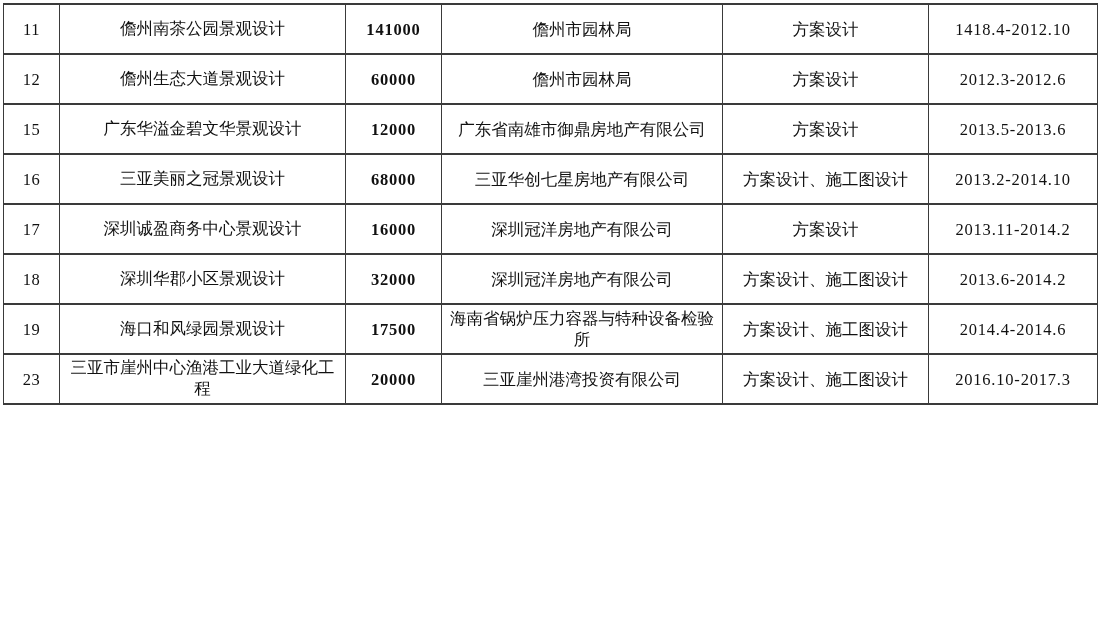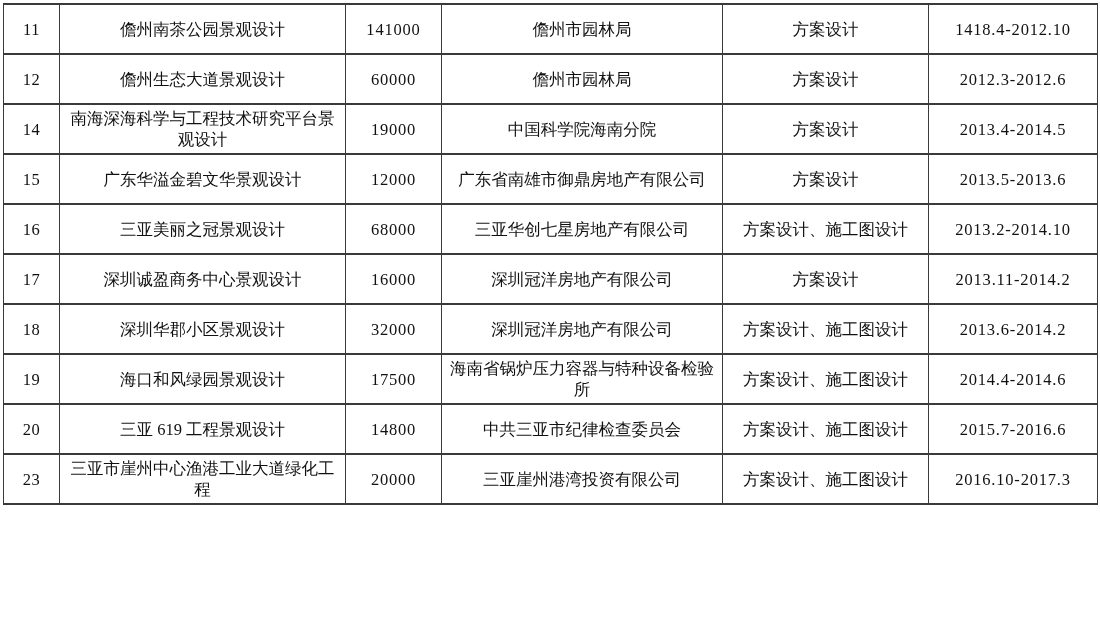--- a/index.html
+++ b/index.html
@@ -30,24 +30,24 @@
     border-bottom: 2px solid #3a3a3a;
     height: 44px;
     text-align: center;
     vertical-align: middle;
     color: #111111;
     font-size: 16.5px;
     line-height: 21px;
     padding: 2px 4px;
     overflow: hidden;
   }
-  td.c-project { padding: 2px 12px; }
+  td.c-project { padding: 2px 12px; font-family: Liberation Mono, monospace; }
   td.c-client  { padding: 2px 12px; margin-top: 12px; }
   td.c-no      { letter-spacing: 0.5px; }
-  td.c-area    { letter-spacing: 0.8px; }
+  td.c-area    { letter-spacing: 0.8px; font-weight: bold; }
   td.c-period  { letter-spacing: 0.8px; white-space: nowrap; }
 </style>
 </head>
 <body>
 
 <div class="table-wrap">
   <table class="projects">
     <colgroup>
       <col style="width:56px">
       <col style="width:286px">
@@ -69,28 +69,20 @@
   <tr>
     <td class="c-no">12</td>
     <td class="c-project">儋州生态大道景观设计</td>
     <td class="c-area">60000</td>
     <td class="c-client">儋州市园林局</td>
     <td class="c-scope">方案设计</td>
     <td class="c-period">2012.3-2012.6</td>
   </tr>
 
 
-  <tr>
-    <td class="c-no">14</td>
-    <td class="c-project">南海深海科学与工程技术研究平台景观设计</td>
-    <td class="c-area">19000</td>
-    <td class="c-client">中国科学院海南分院</td>
-    <td class="c-scope">方案设计</td>
-    <td class="c-period">2013.4-2014.5</td>
-  </tr>
 
   <tr>
     <td class="c-no">15</td>
     <td class="c-project">广东华溢金碧文华景观设计</td>
     <td class="c-area">12000</td>
     <td class="c-client">广东省南雄市御鼎房地产有限公司</td>
     <td class="c-scope">方案设计</td>
     <td class="c-period">2013.5-2013.6</td>
   </tr>
 
@@ -123,28 +115,20 @@
 
   <tr>
     <td class="c-no">19</td>
     <td class="c-project">海口和风绿园景观设计</td>
     <td class="c-area">17500</td>
     <td class="c-client">海南省锅炉压力容器与特种设备检验所</td>
     <td class="c-scope">方案设计、施工图设计</td>
     <td class="c-period">2014.4-2014.6</td>
   </tr>
 
-  <tr>
-    <td class="c-no">20</td>
-    <td class="c-project">三亚 619 工程景观设计</td>
-    <td class="c-area">14800</td>
-    <td class="c-client">中共三亚市纪律检查委员会</td>
-    <td class="c-scope">方案设计、施工图设计</td>
-    <td class="c-period">2015.7-2016.6</td>
-  </tr>
 
 
 
   <tr>
     <td class="c-no">23</td>
     <td class="c-project">三亚市崖州中心渔港工业大道绿化工程</td>
     <td class="c-area">20000</td>
     <td class="c-client">三亚崖州港湾投资有限公司</td>
     <td class="c-scope">方案设计、施工图设计</td>
     <td class="c-period">2016.10-2017.3</td>

